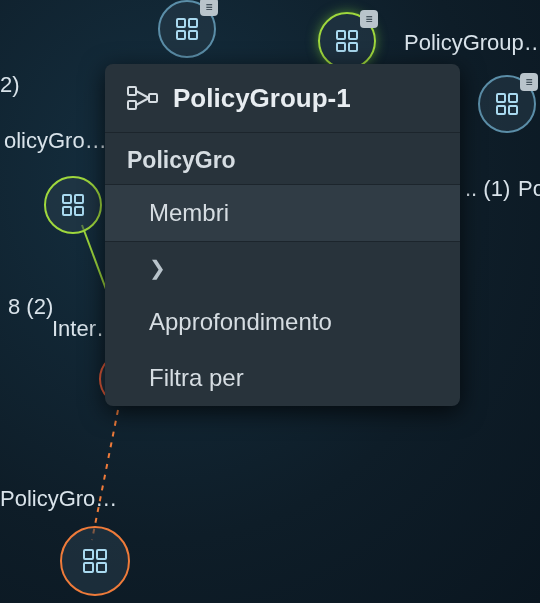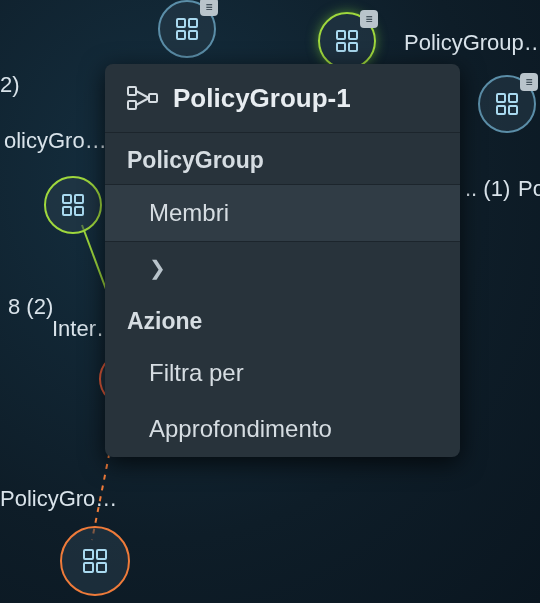--- a/index.html
+++ b/index.html
@@ -121,32 +121,31 @@
           <rect x="1" y="1" width="8" height="8" rx="1"></rect>
           <rect x="1" y="15" width="8" height="8" rx="1"></rect>
           <rect x="22" y="8" width="8" height="8" rx="1"></rect>
           <line x1="9" y1="5" x2="22" y2="12"></line>
           <line x1="9" y1="19" x2="22" y2="12"></line>
         </svg>
       </span>
       <span class="menu-header-title">PolicyGroup-1</span>
     </div>
 
-    <div class="section-label">PolicyGroup</div>
+    <div class="section-label">PolicyGro</div>
     <div class="rule"></div>
     <div class="menu-item selected">
       <span>Membri</span>
     </div>
     <div class="rule"></div>
     <div class="menu-item">
       <span class="chev">❯</span>
     </div>
 
-    <div class="section-label">Azione</div>
+    <div class="menu-item">
+      <span>Approfondimento</span>
+    </div>
     <div class="menu-item">
       <span>Filtra per</span>
-    </div>
-    <div class="menu-item">
-      <span>Approfondimento</span>
     </div>
   </div>
 
 </div>
 
 </body></html>

